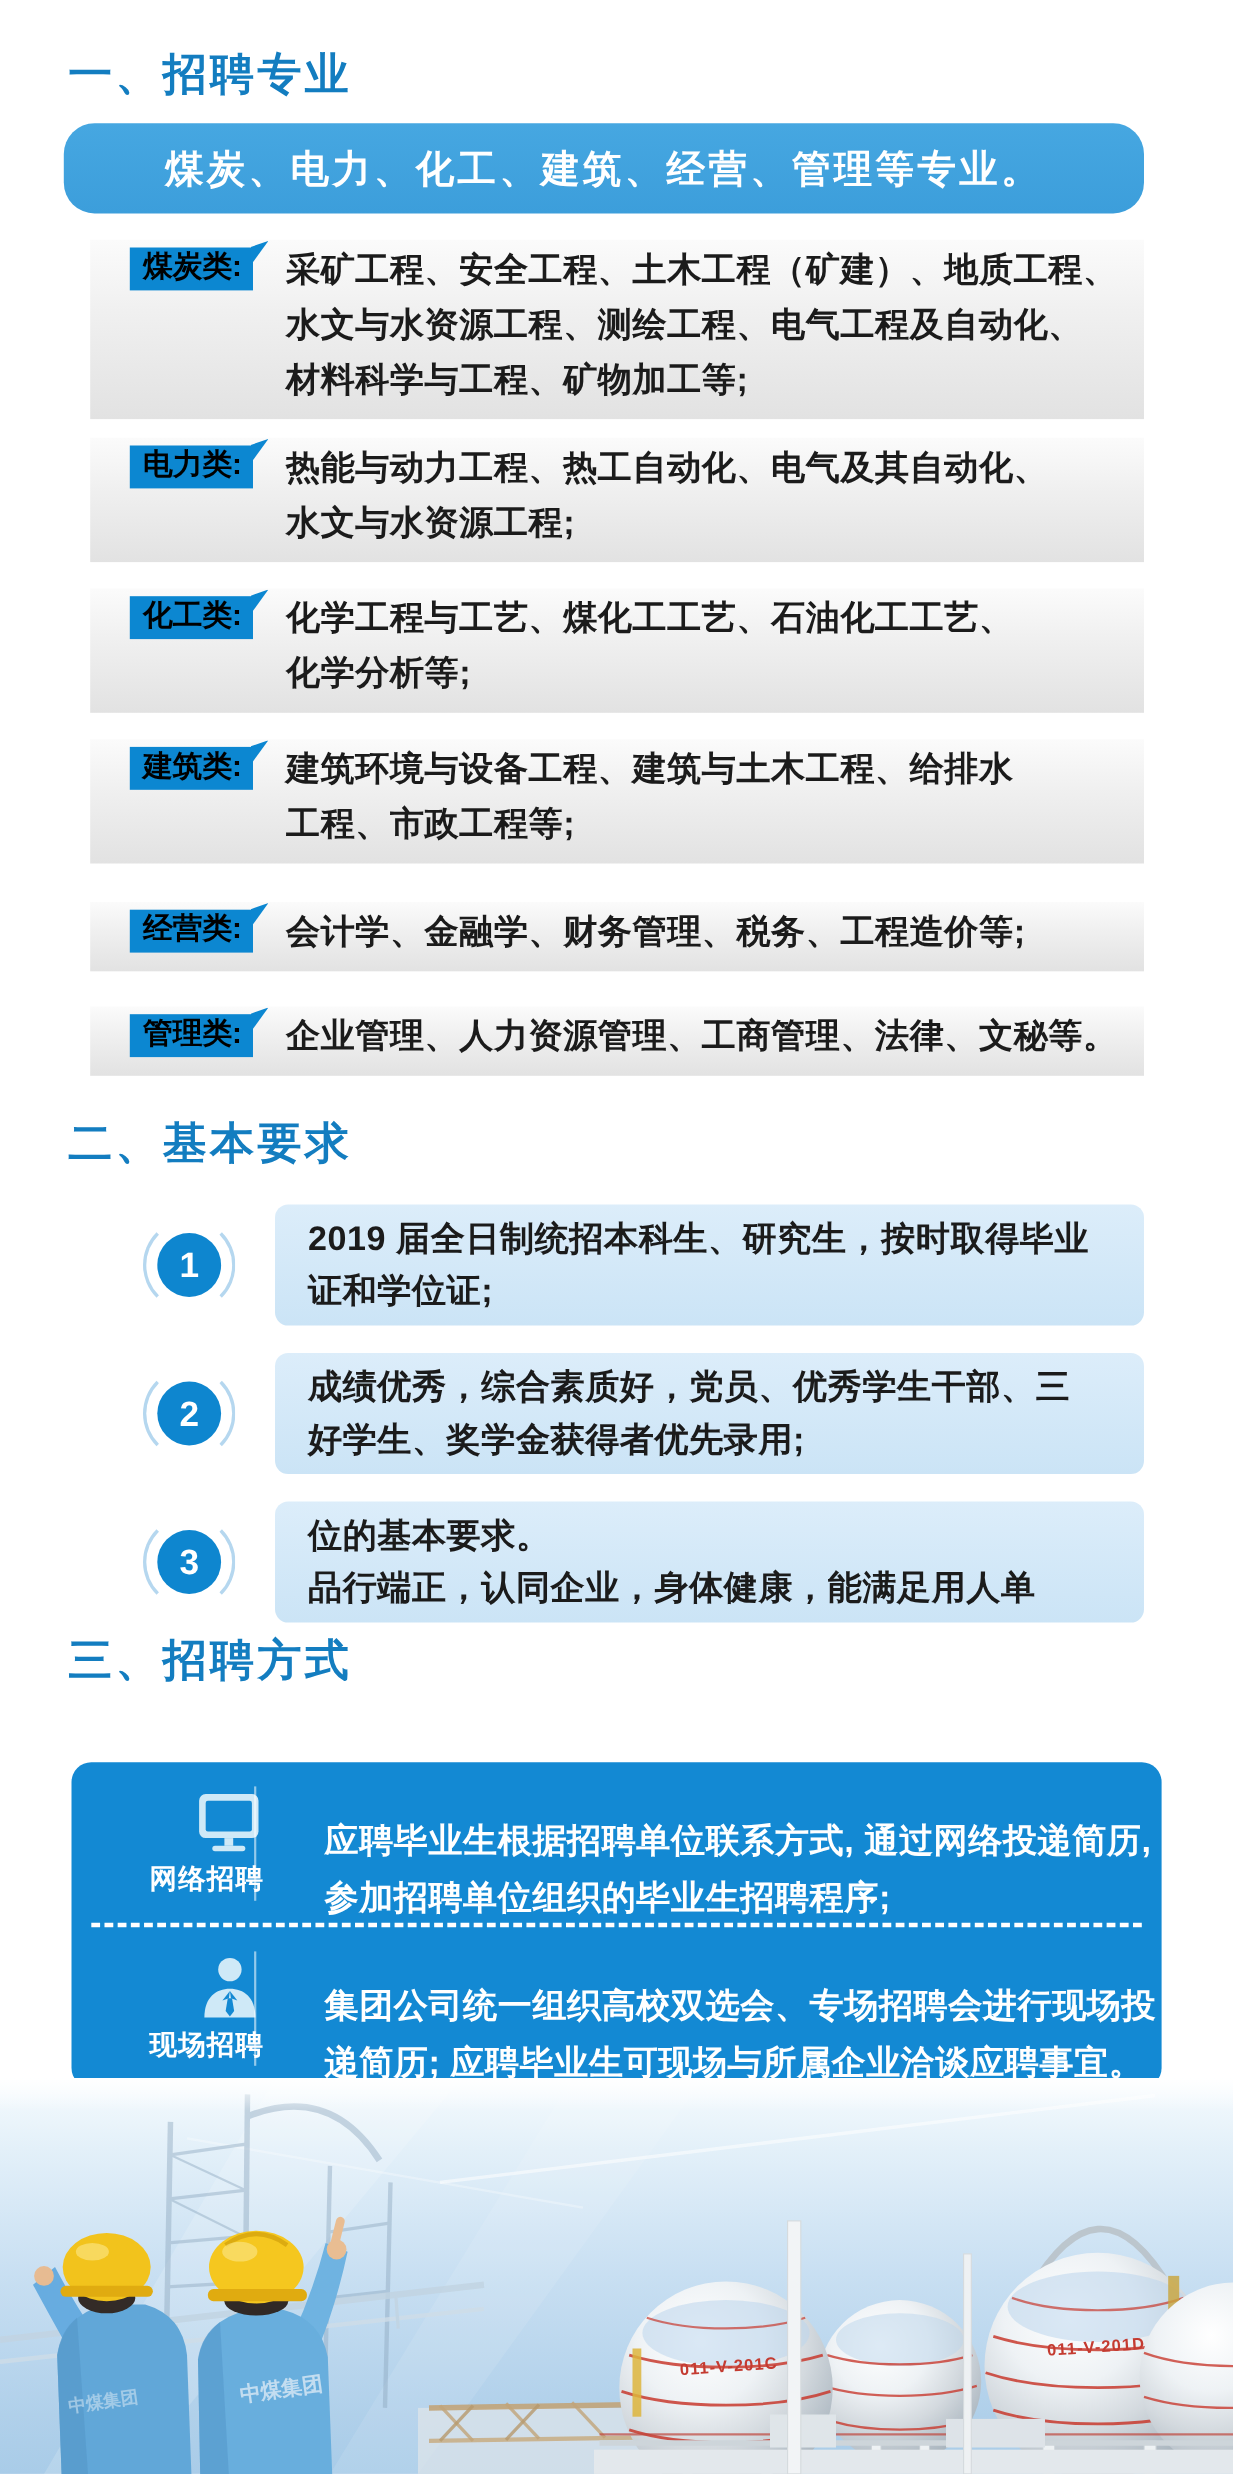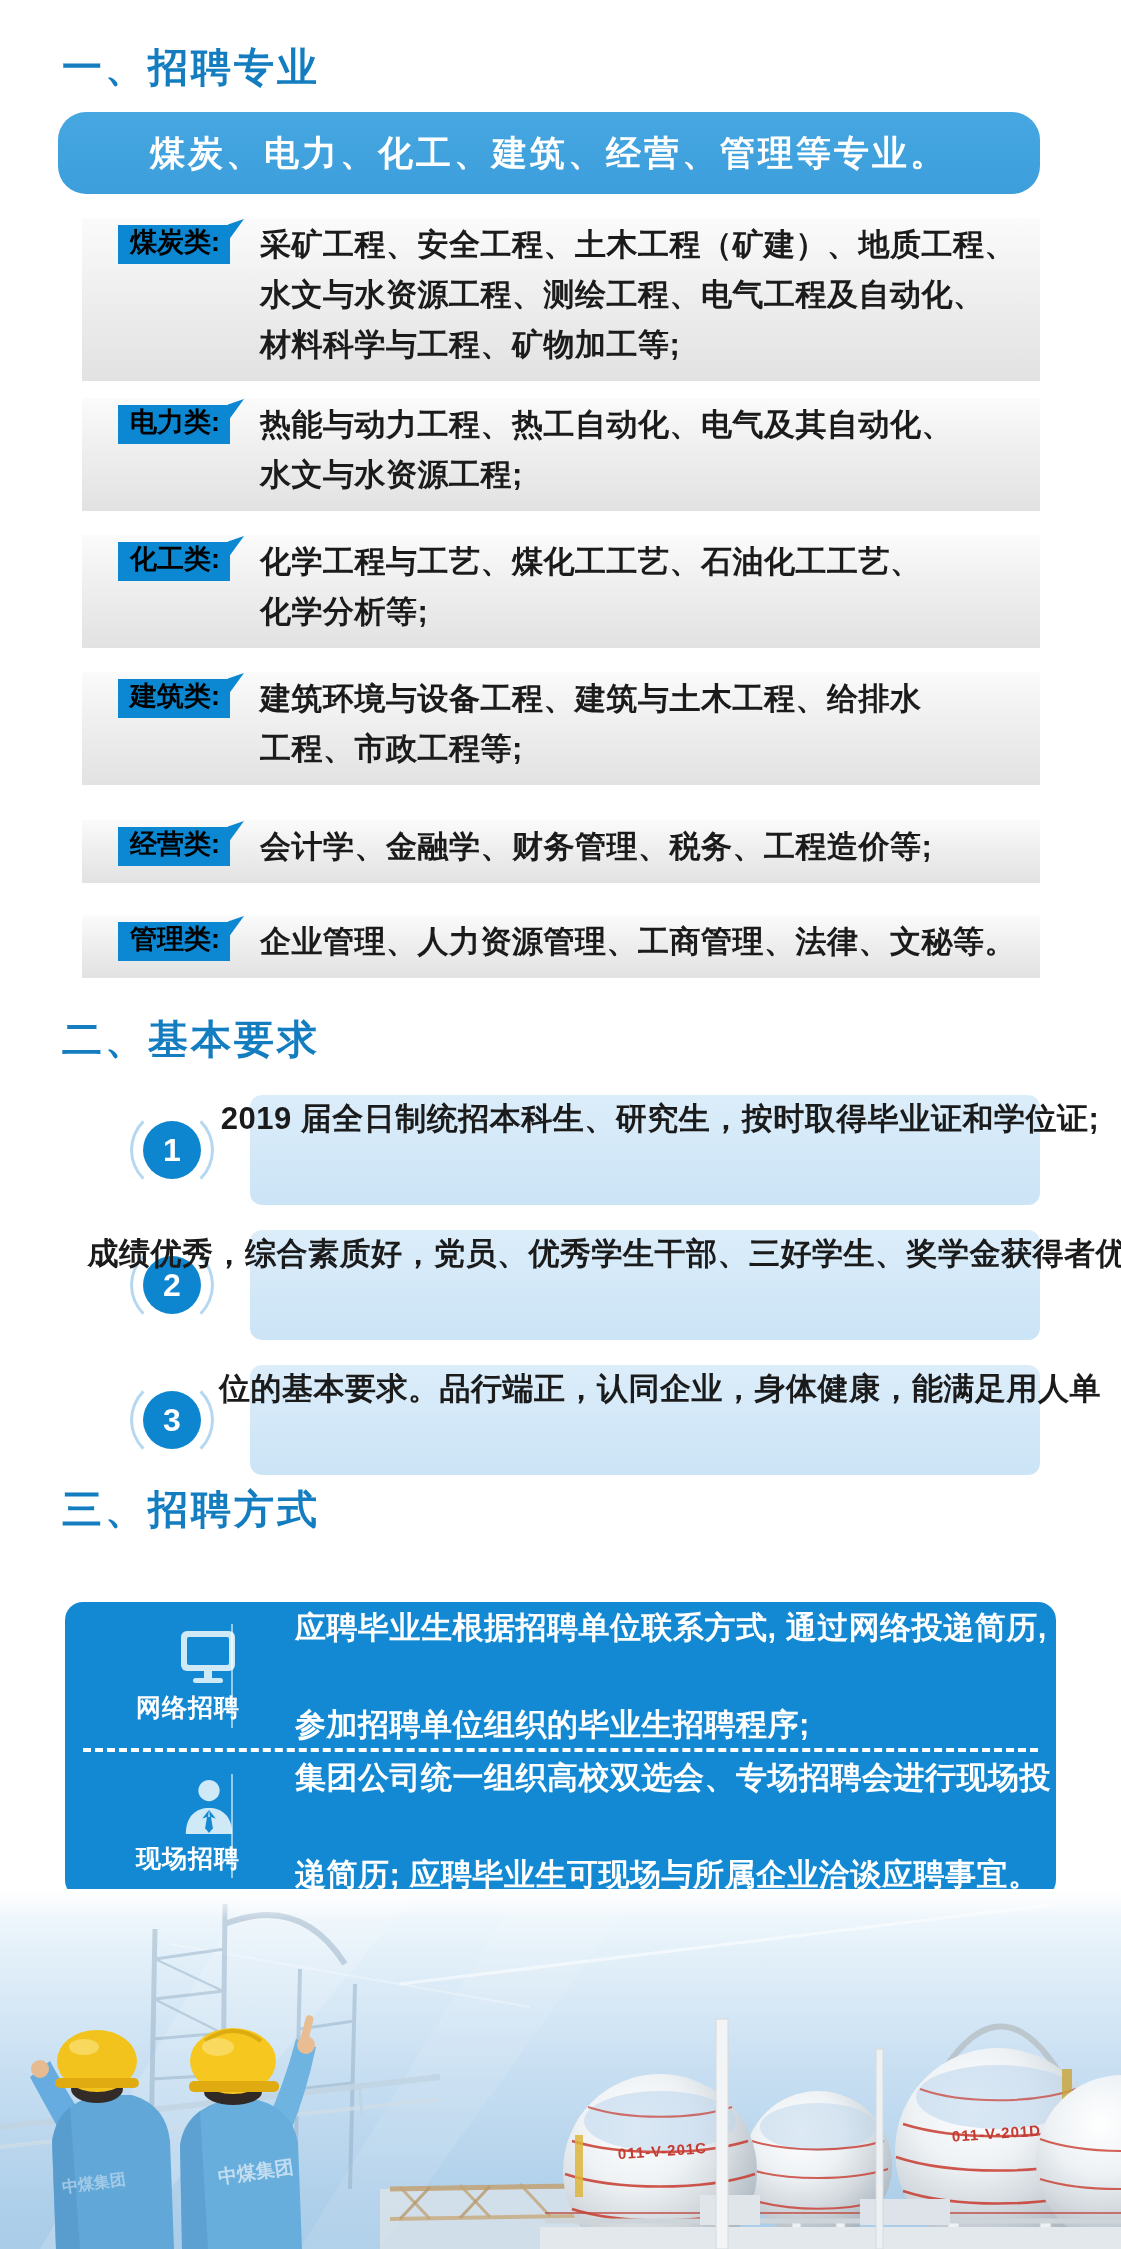--- a/index.html
+++ b/index.html
@@ -39,21 +39,21 @@
   .cat-text{
     margin-left:30px;padding-top:2px;
     font-size:31px;font-weight:700;color:#1b1b1b;line-height:50px;
     letter-spacing:0.5px;
   }
   .cat-text span{display:block;white-space:nowrap;}
   
   .req-box{
     left:250px;width:790px;height:110px;border-radius:12px;
     background:linear-gradient(180deg,#dcedfa 0%,#cbe4f6 100%);
-    display:flex;flex-direction:row;justify-content:center;
+    display:flex;flex-direction:column;justify-content:center;
     padding-left:30px;box-sizing:border-box;
   }
   .req-box span{display:block;font-size:31px;font-weight:700;color:#1b1b1b;
     line-height:48px;letter-spacing:0.5px;white-space:nowrap;}
   .req-ring{
     left:130px;width:84px;height:84px;border-radius:50%;
     border:3px solid #b5d7ef;border-top-color:transparent;border-bottom-color:transparent;
     box-sizing:border-box;
   }
   .req-circle{
@@ -75,21 +75,21 @@
     position:absolute;left:35px;top:0;width:140px;height:148px;
     display:flex;flex-direction:column;align-items:flex-end;justify-content:center;
   }
   .method-label{color:#fff;font-size:25px;font-weight:700;margin-top:6px;letter-spacing:1px;white-space:nowrap;}
   .method-vline{
     position:absolute;left:166px;top:22px;width:2px;height:104px;
     background:rgba(255,255,255,0.55);
   }
   .method-text{
     position:absolute;left:230px;top:0;height:148px;width:750px;
-    display:flex;flex-direction:column;justify-content:space-between;
+    display:flex;flex-direction:column;justify-content:flex-end;
   }
   .method-text span{display:block;color:#fff;font-size:31px;font-weight:700;
     line-height:51px;letter-spacing:0.5px;white-space:nowrap;}
 </style>
 </head>
 <body>
 
 <div class="abs sec-heading" style="top:40px">一、招聘专业</div>
 
 <div class="abs banner">

